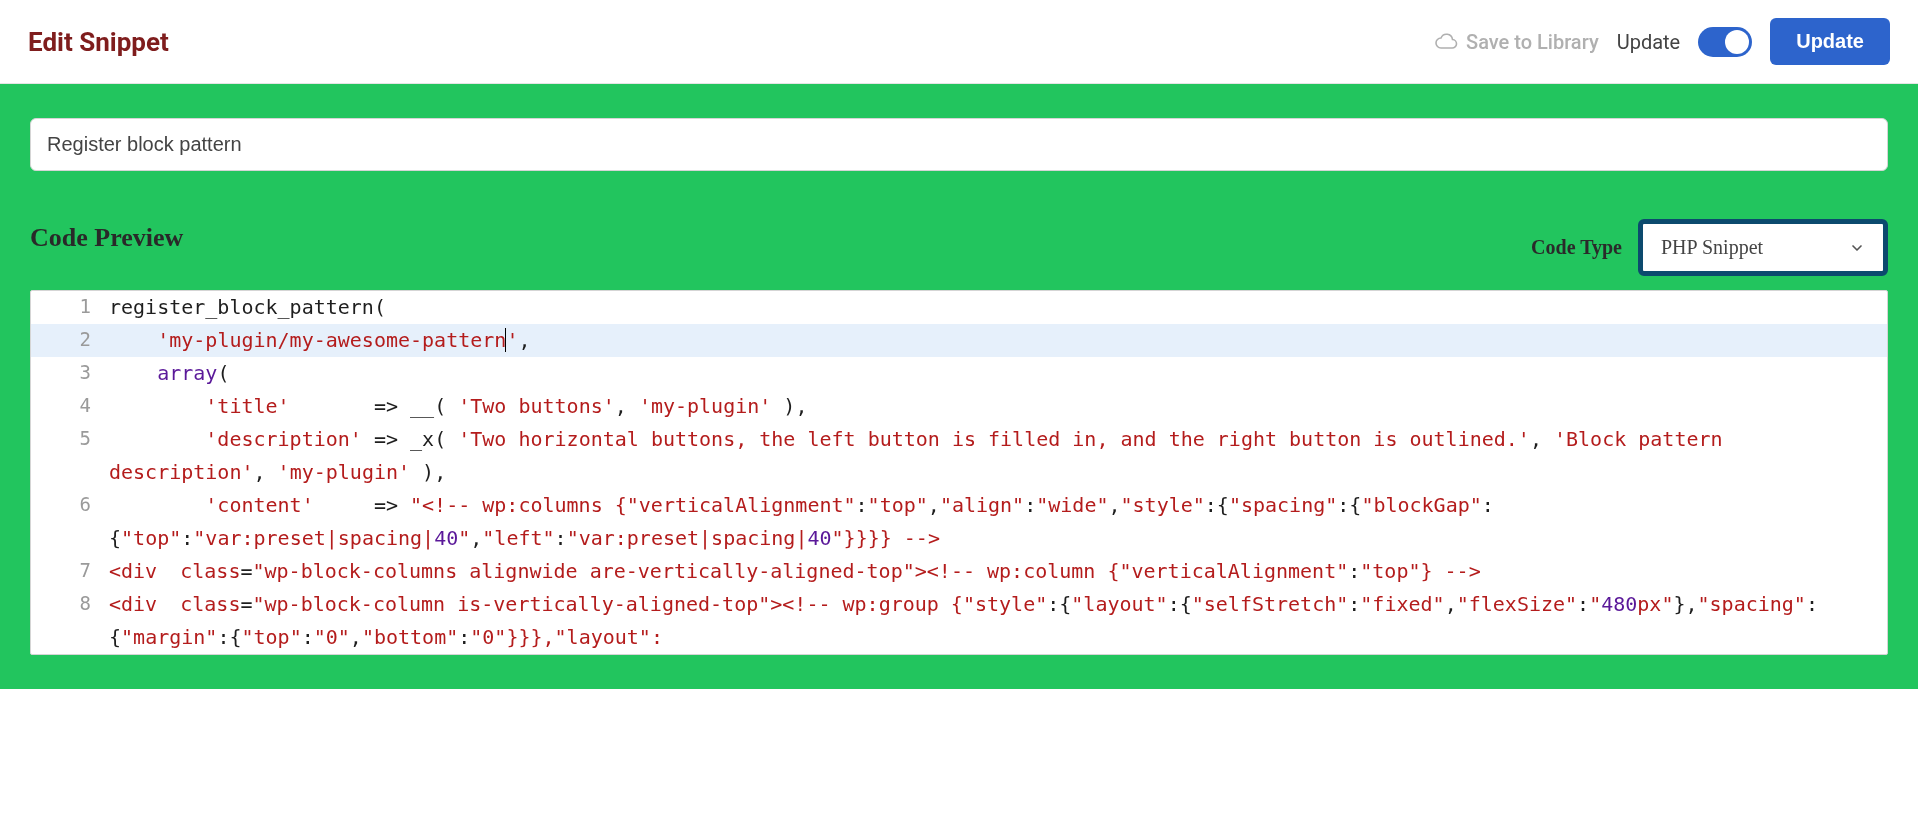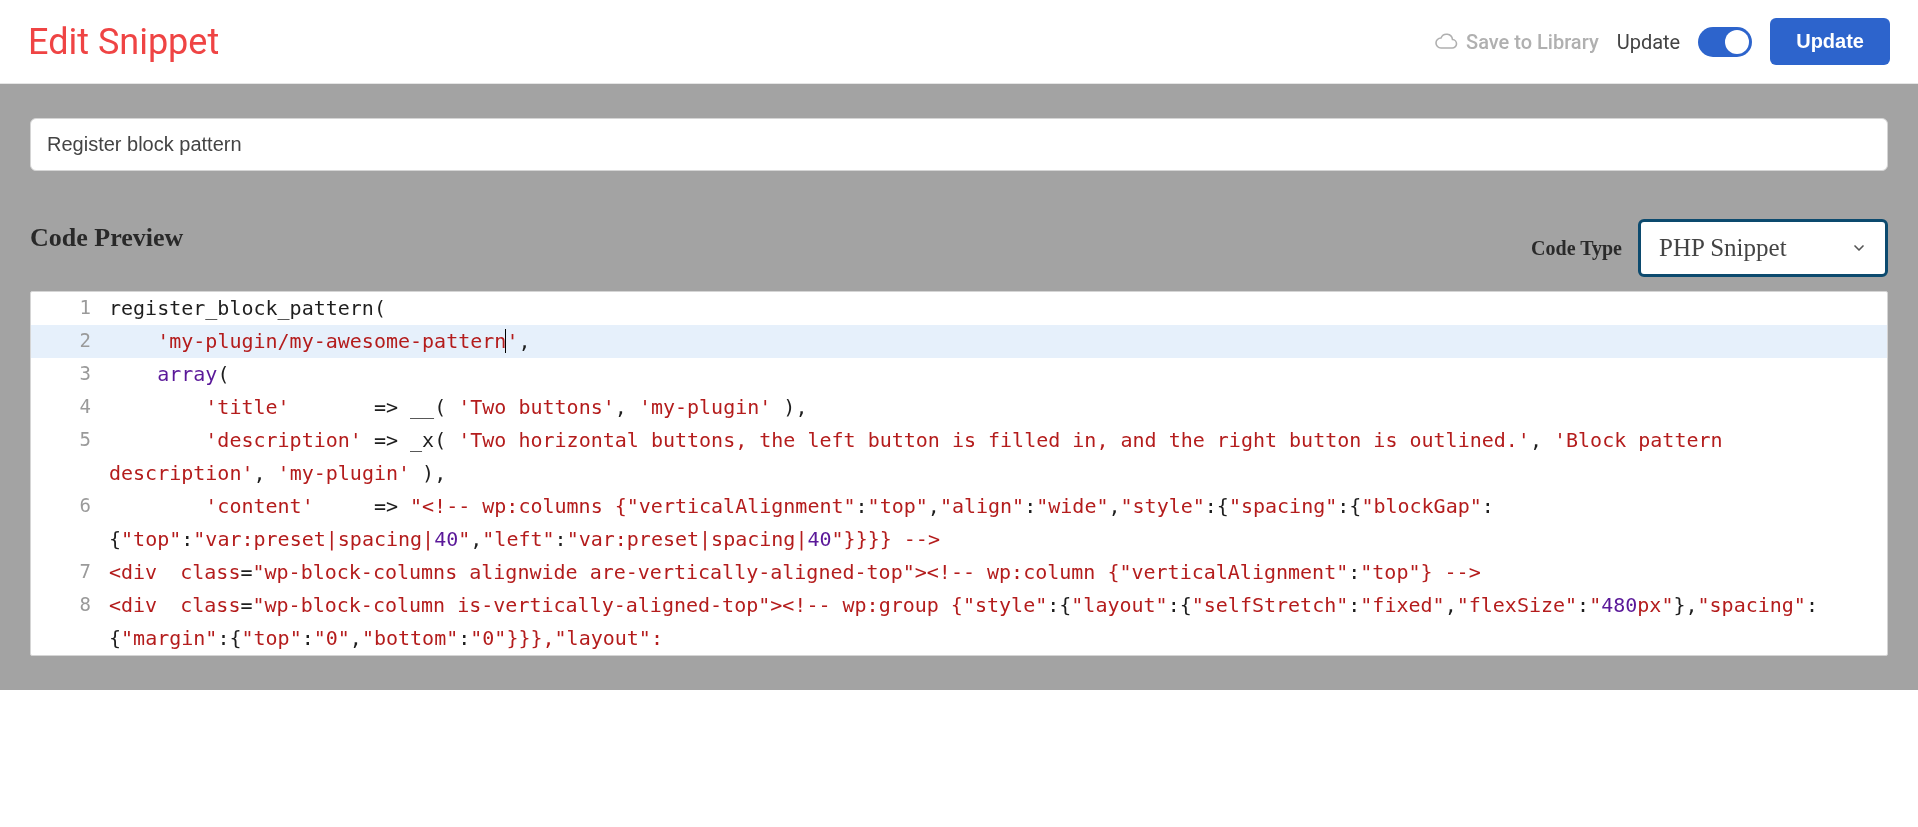--- a/index.html
+++ b/index.html
@@ -3,54 +3,54 @@
 <meta charset="utf-8">
 <style>
 * { box-sizing: border-box; margin: 0; padding: 0; }
 body { font-family: -apple-system, BlinkMacSystemFont, "Segoe UI", Roboto, sans-serif; background: #fff; color: #1e1e1e; }
 
 .header {
   display: flex; align-items: center; justify-content: space-between;
   padding: 18px 28px 18px 28px; border-bottom: 1px solid #e5e5e5;
   background: #fff;
 }
-.header h1 { font-size: 36px; font-weight: 400; color: #ef4444; }
+.header h1 { font-size: 26px; font-weight: 700; color: #7f1d1d; }
 .header-actions { display: flex; align-items: center; gap: 18px; }
 .save-lib { display: flex; align-items: center; gap: 8px; color: #b0b0b0; font-size: 20px; font-weight: 500; }
 .cloud-icon { width: 24px; height: 24px; }
 .active-label { font-size: 20px; color: #444; font-weight: 400; }
 .toggle {
   width: 54px; height: 30px; background: #2d64cc; border-radius: 15px;
   position: relative; cursor: pointer;
 }
 .toggle .knob {
   width: 24px; height: 24px; background: #fff; border-radius: 50%;
   position: absolute; top: 3px; right: 3px;
 }
 .btn-primary {
   background: #2d64cc; color: #fff; border: none; border-radius: 6px;
   padding: 12px 26px; font-size: 20px; font-weight: 600; cursor: pointer;
 }
 
-.content { background: #a3a3a3; padding: 34px 30px; }
+.content { background: #22c55e; padding: 34px 30px; }
 .title-input {
   width: 100%; padding: 14px 16px; font-size: 20px; color: #444;
   border: 1px solid #d5d5d5; border-radius: 6px; background: #fff;
 }
 .row-between {
   display: flex; align-items: center; justify-content: space-between;
   margin-top: 28px; margin-bottom: 14px; font-family: Liberation Serif, serif;
 }
 .section-title { font-size: 26px; font-weight: 600; color: #292929; }
 .code-type-wrap { display: flex; align-items: center; gap: 16px; margin-top: 20px; }
 .code-type-label { font-size: 20px; font-weight: 600; color: #2a2a2a; }
 .code-type-select {
   display: flex; align-items: center; justify-content: space-between;
   min-width: 250px; padding: 12px 18px; background: #fff;
-  border: 3px solid #0c4a6e; border-radius: 6px; font-size: 25px; color: #444;
+  border: 5px solid #0c4a6e; border-radius: 6px; font-size: 20px; color: #444;
   cursor: pointer;
 }
 .chevron { width: 16px; height: 16px; }
 
 .editor {
   background: #fff; border: 1px solid #d5d5d5; border-radius: 2px;
   font-family: ui-monospace, SFMono-Regular, Menlo, Consolas, monospace;
   font-size: 20px; line-height: 1.65; overflow-x: auto;
 }
 .phptag-row { display: flex; }

